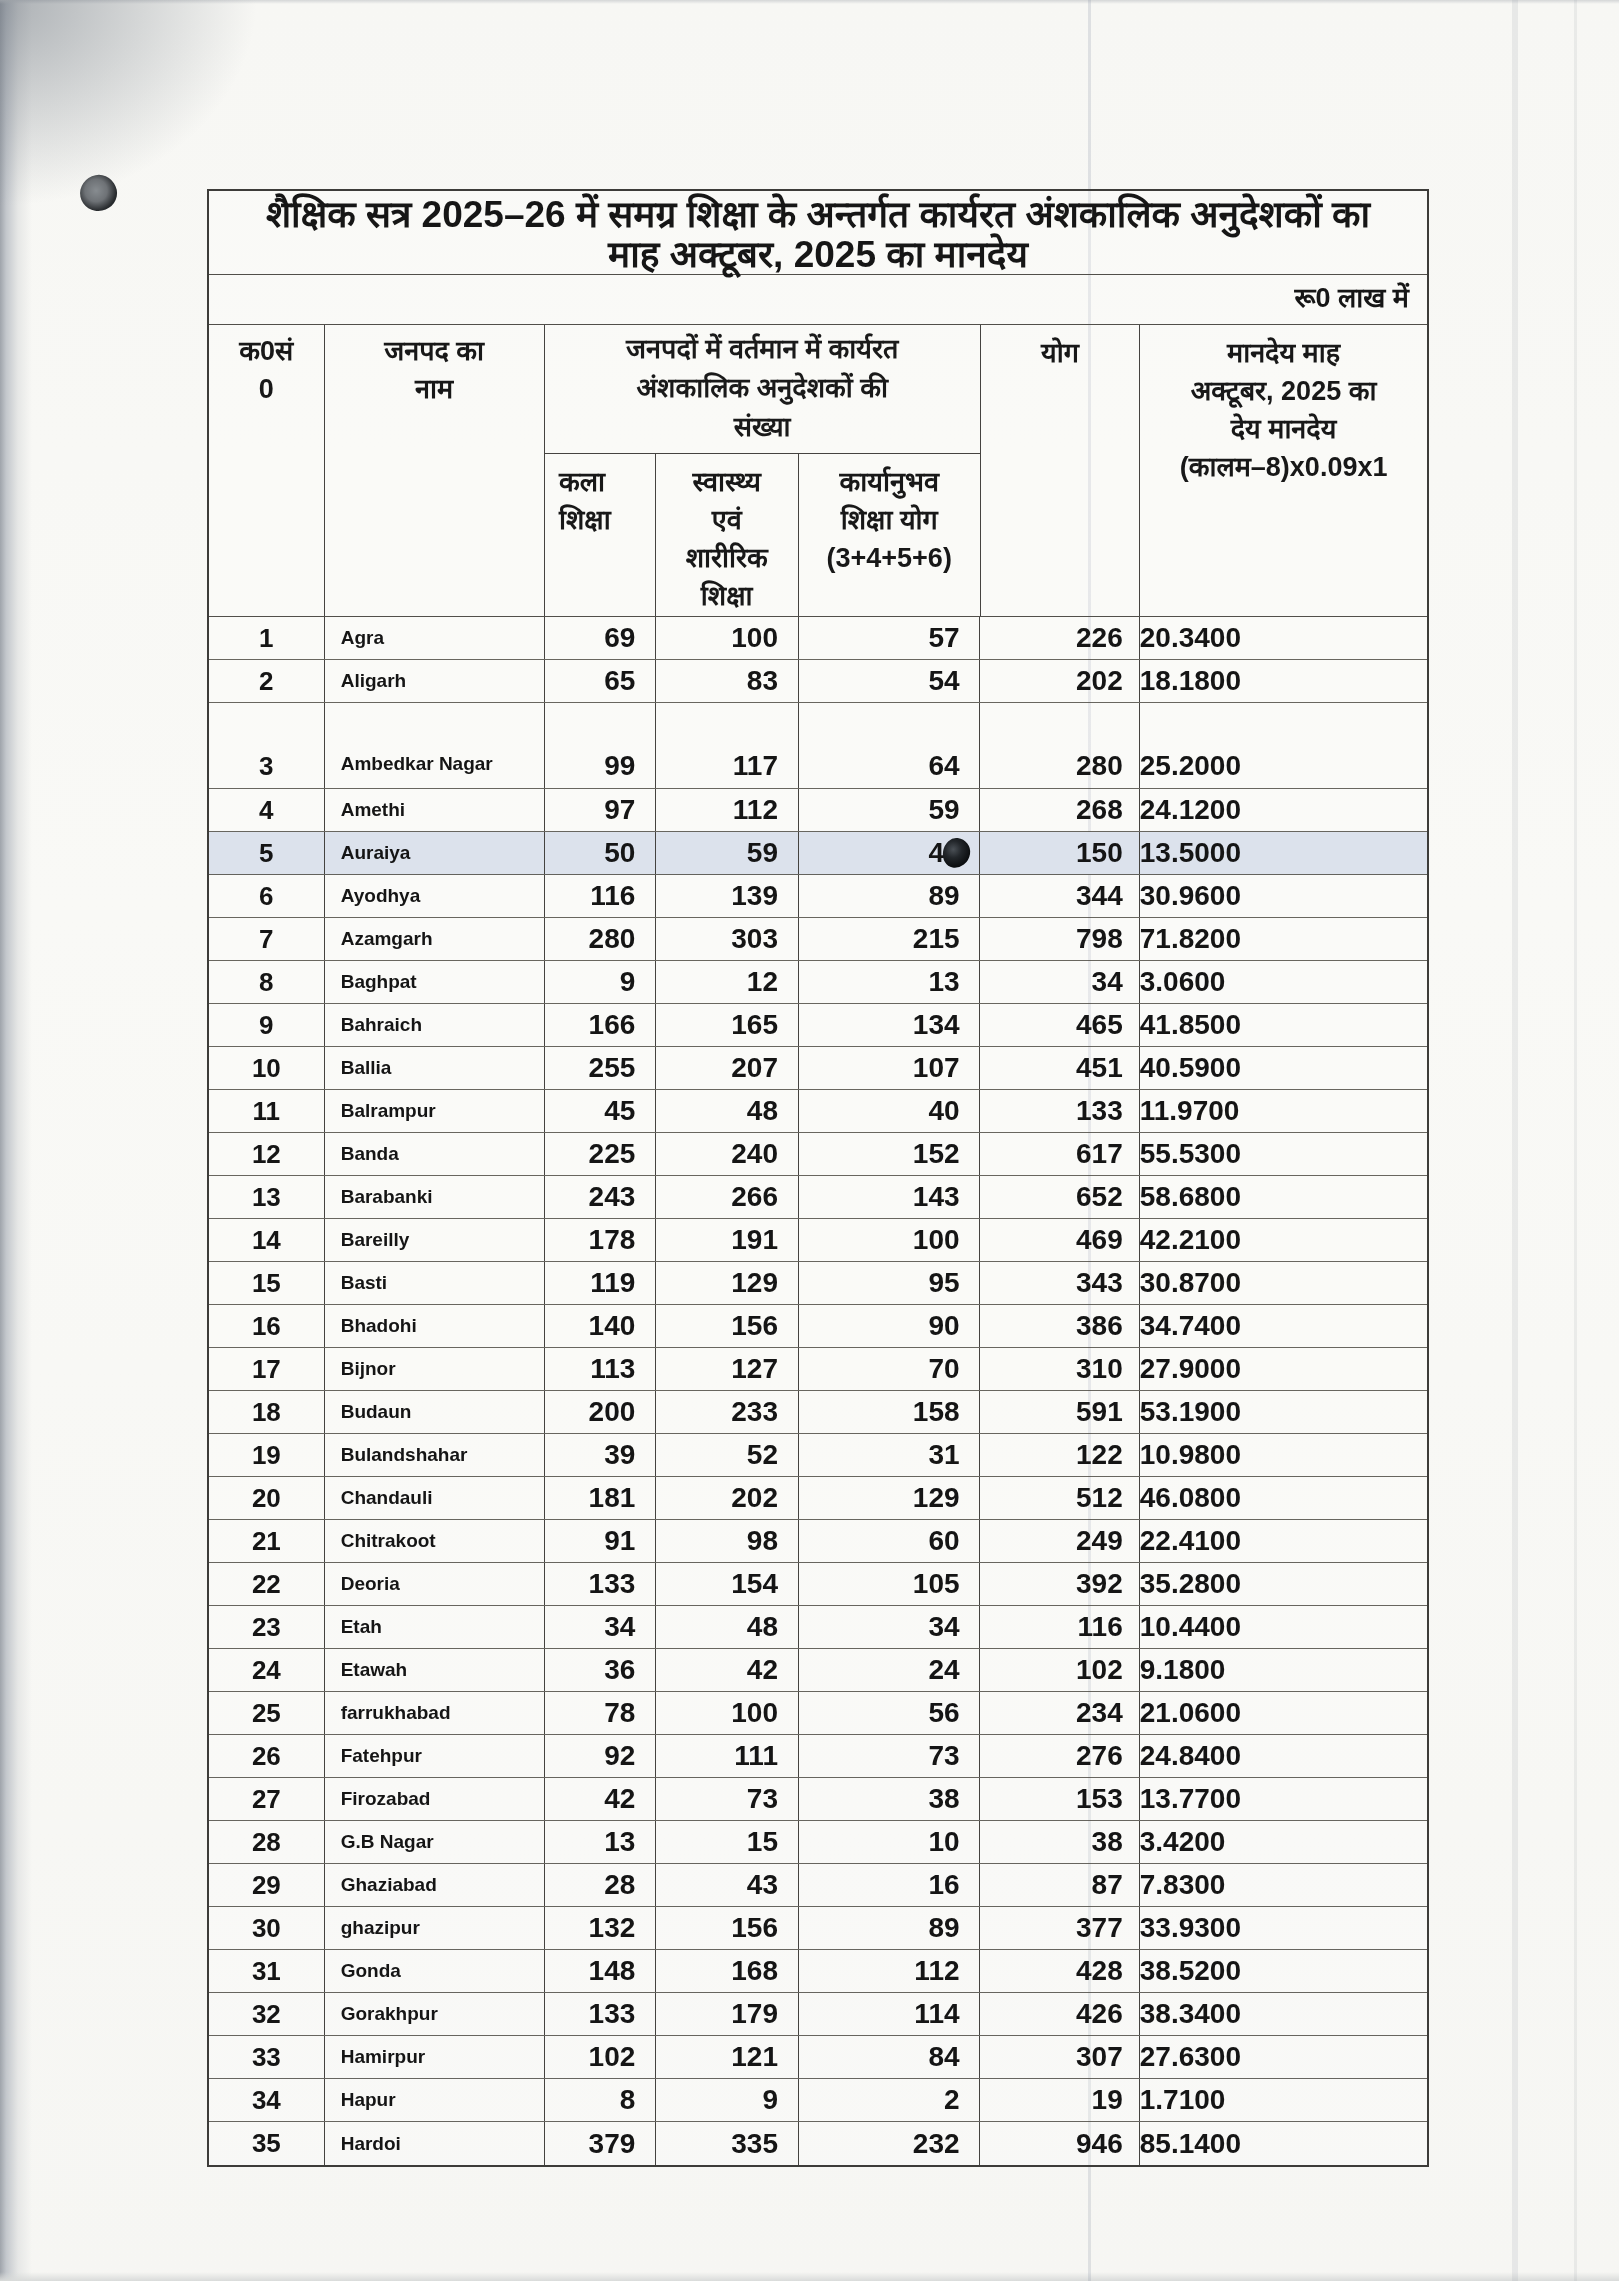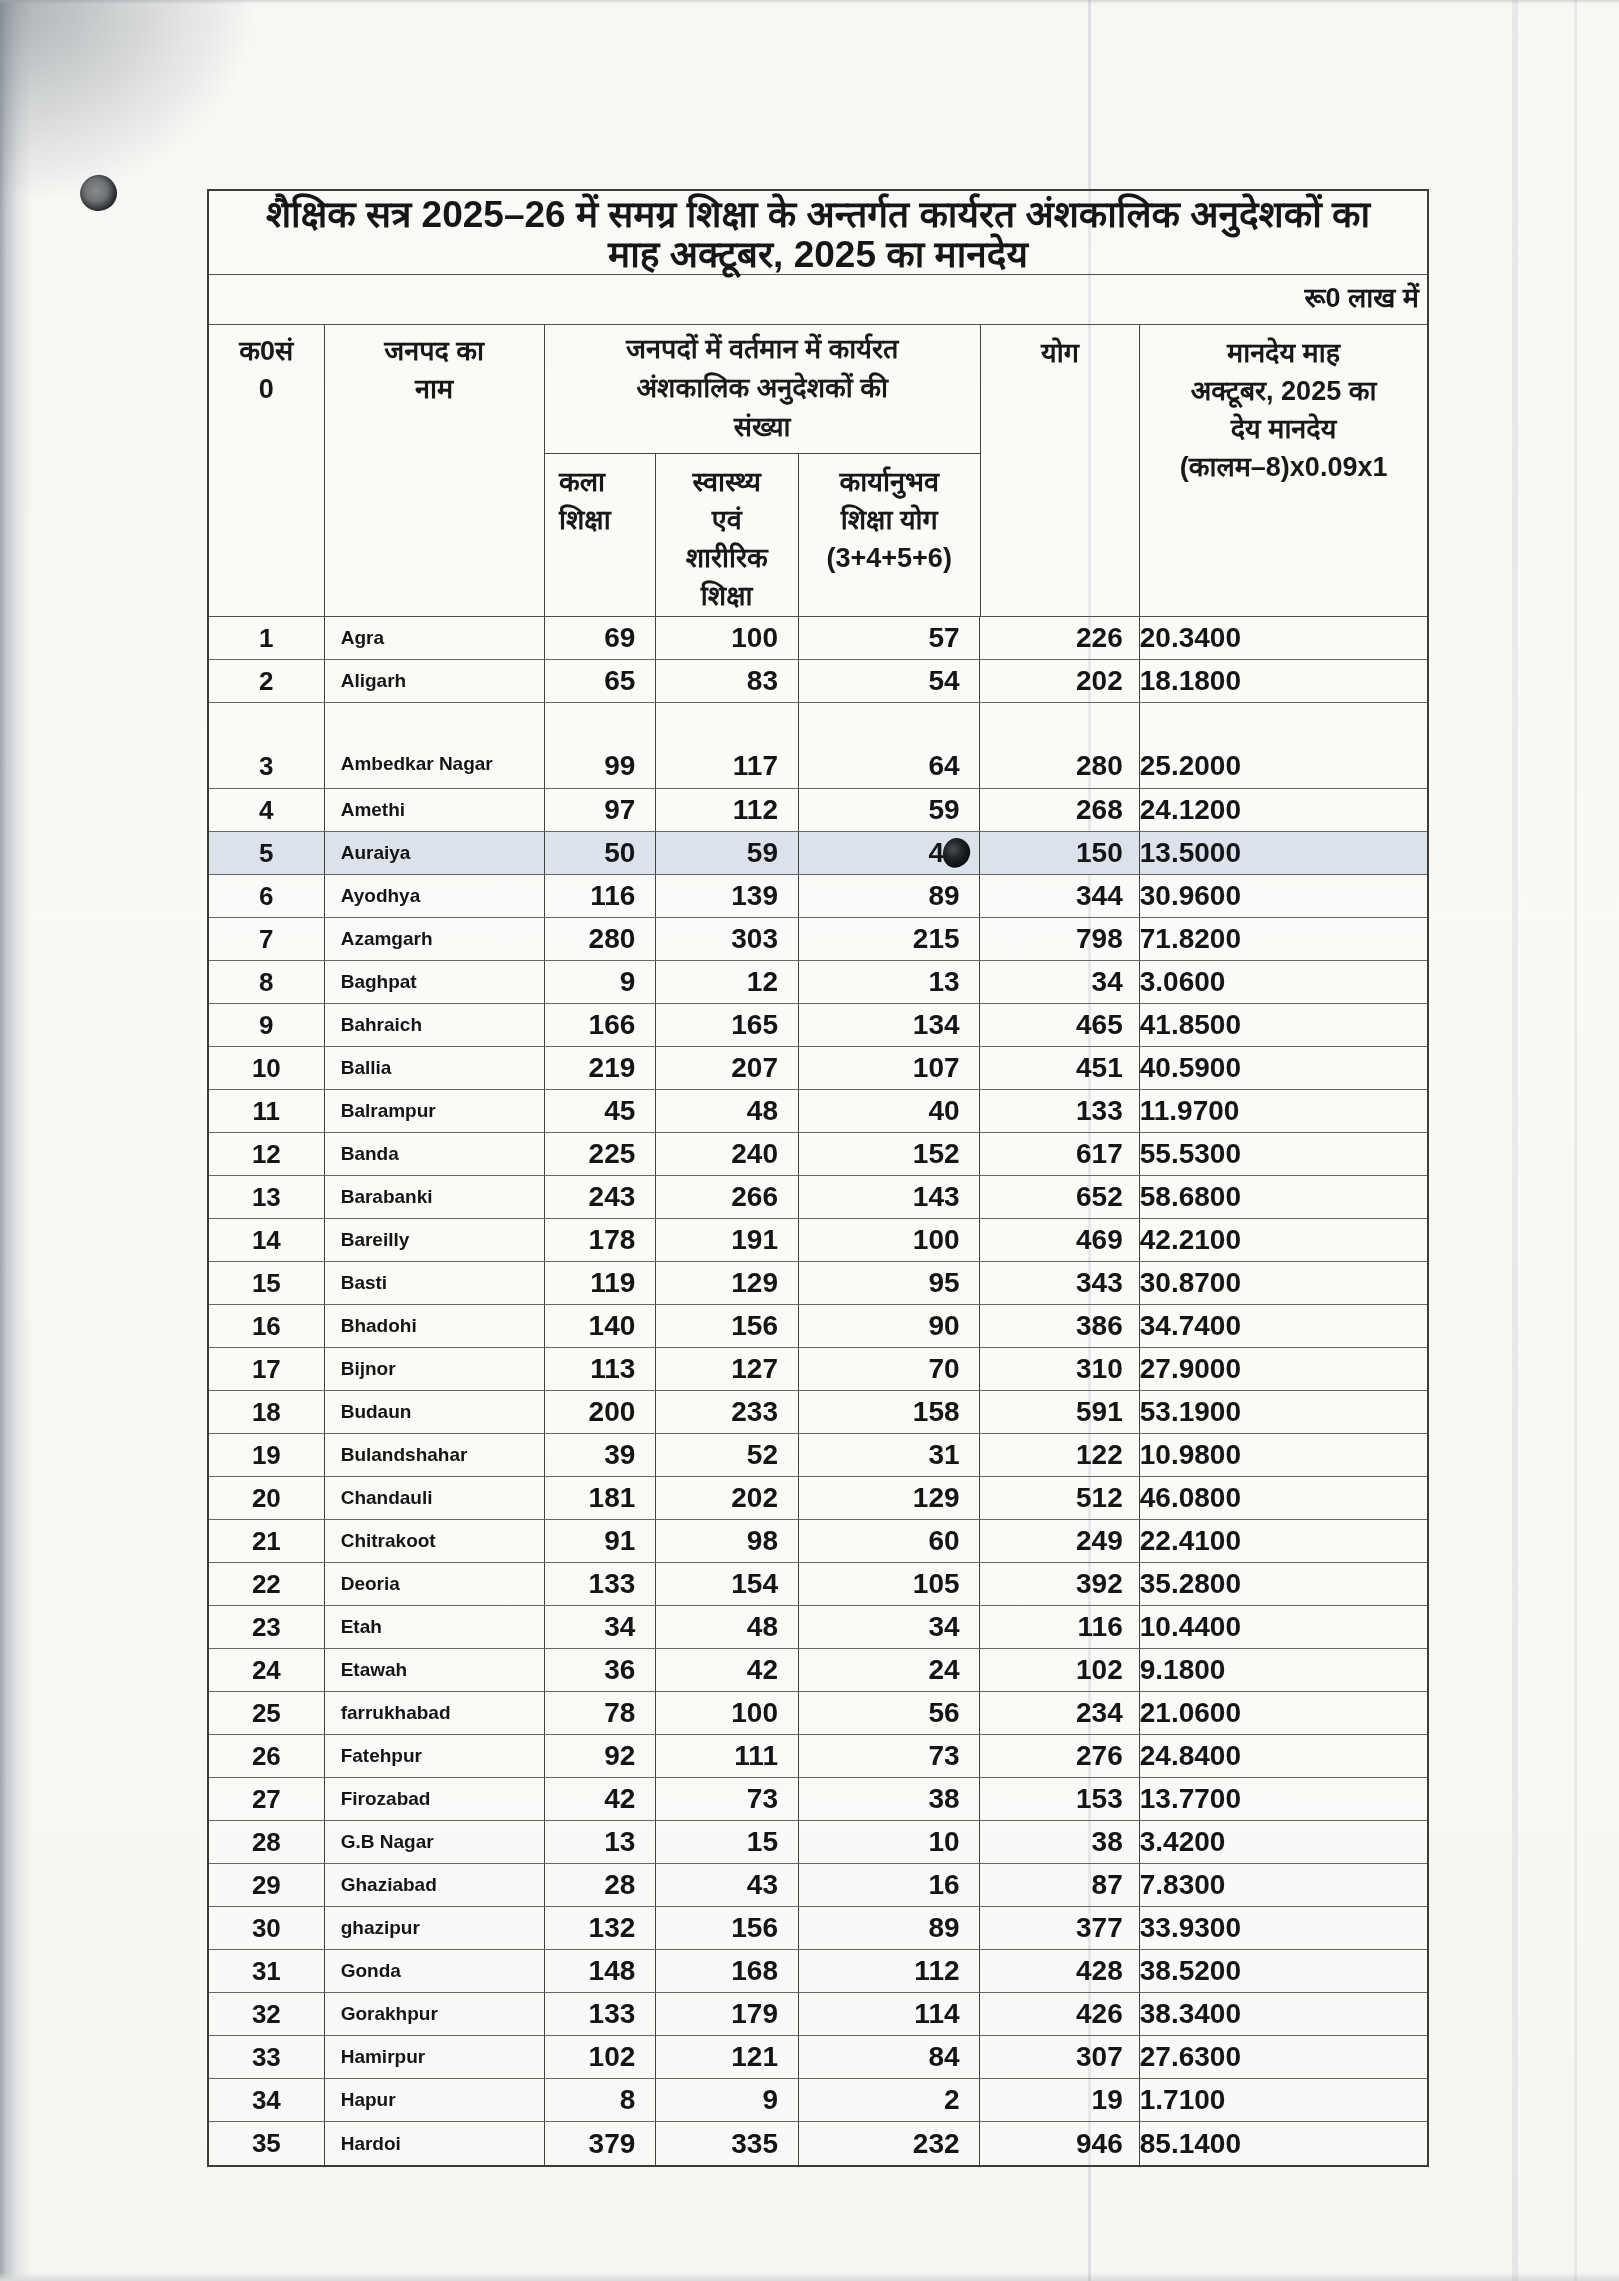--- a/index.html
+++ b/index.html
@@ -25,21 +25,21 @@
   .hole-punch{position:absolute;left:80px;top:175px;width:37px;height:36px;border-radius:52% 48% 50% 50%/50% 52% 48% 50%;
     background:radial-gradient(circle at 45% 42%,#878c90 0%,#6e7276 38%,#2a2d30 68%,#121417 100%);
     transform:rotate(-12deg);}
 
   
   .doc-table{position:absolute;left:207px;top:189px;width:1222px;
     border:2.7px solid #3d3c39;box-sizing:border-box;background:rgba(255,255,255,0.25);}
   .t-title{height:84px;border-bottom:1.8px solid #514f4a;box-sizing:border-box;
     text-align:center;font-weight:700;font-size:37px;line-height:40px;padding-top:3.6px;color:#161616;}
   .t-unit{height:50px;border-bottom:1.8px solid #514f4a;box-sizing:border-box;
-    text-align:right;font-weight:700;font-size:27px;line-height:46px;padding-right:8px;color:#161616;}
+    text-align:right;font-weight:700;font-size:27px;line-height:46px;padding-right:18px;color:#161616;}
 
   .t-head{display:flex;height:292px;box-sizing:border-box;border-bottom:1.8px solid #514f4a;}
   .h-cell{box-sizing:border-box;border-right:1.8px solid #454340;white-space:pre-line;
     font-weight:600;font-size:27px;line-height:38px;color:#181818;}
   .h-sn{width:116px;text-align:center;padding-top:7.1px;}
   .h-name{width:221px;text-align:center;padding-top:7.1px;}
   .h-mid{width:437px;display:flex;flex-direction:column;box-sizing:border-box;}
   .h-group{height:129px;box-sizing:border-box;border-bottom:1.8px solid #454340;border-right:1.8px solid #454340;
     text-align:center;white-space:pre-line;font-weight:600;font-size:27px;line-height:39px;padding-top:5.3px;}
   .h-sub{display:flex;flex:1;}
@@ -326,21 +326,21 @@
           </div>
         </div>
         <div class="d-row">
           <div class="d-cell d-sn">
             <span>10</span>
           </div>
           <div class="d-cell d-name">
             <span>Ballia</span>
           </div>
           <div class="d-cell d-num">
-            <span>219</span>
+            <span>255</span>
           </div>
           <div class="d-cell d-num">
             <span>207</span>
           </div>
           <div class="d-cell d-num d-exp">
             <span>107</span>
           </div>
           <div class="d-cell d-tot">
             <span>451</span>
           </div>

